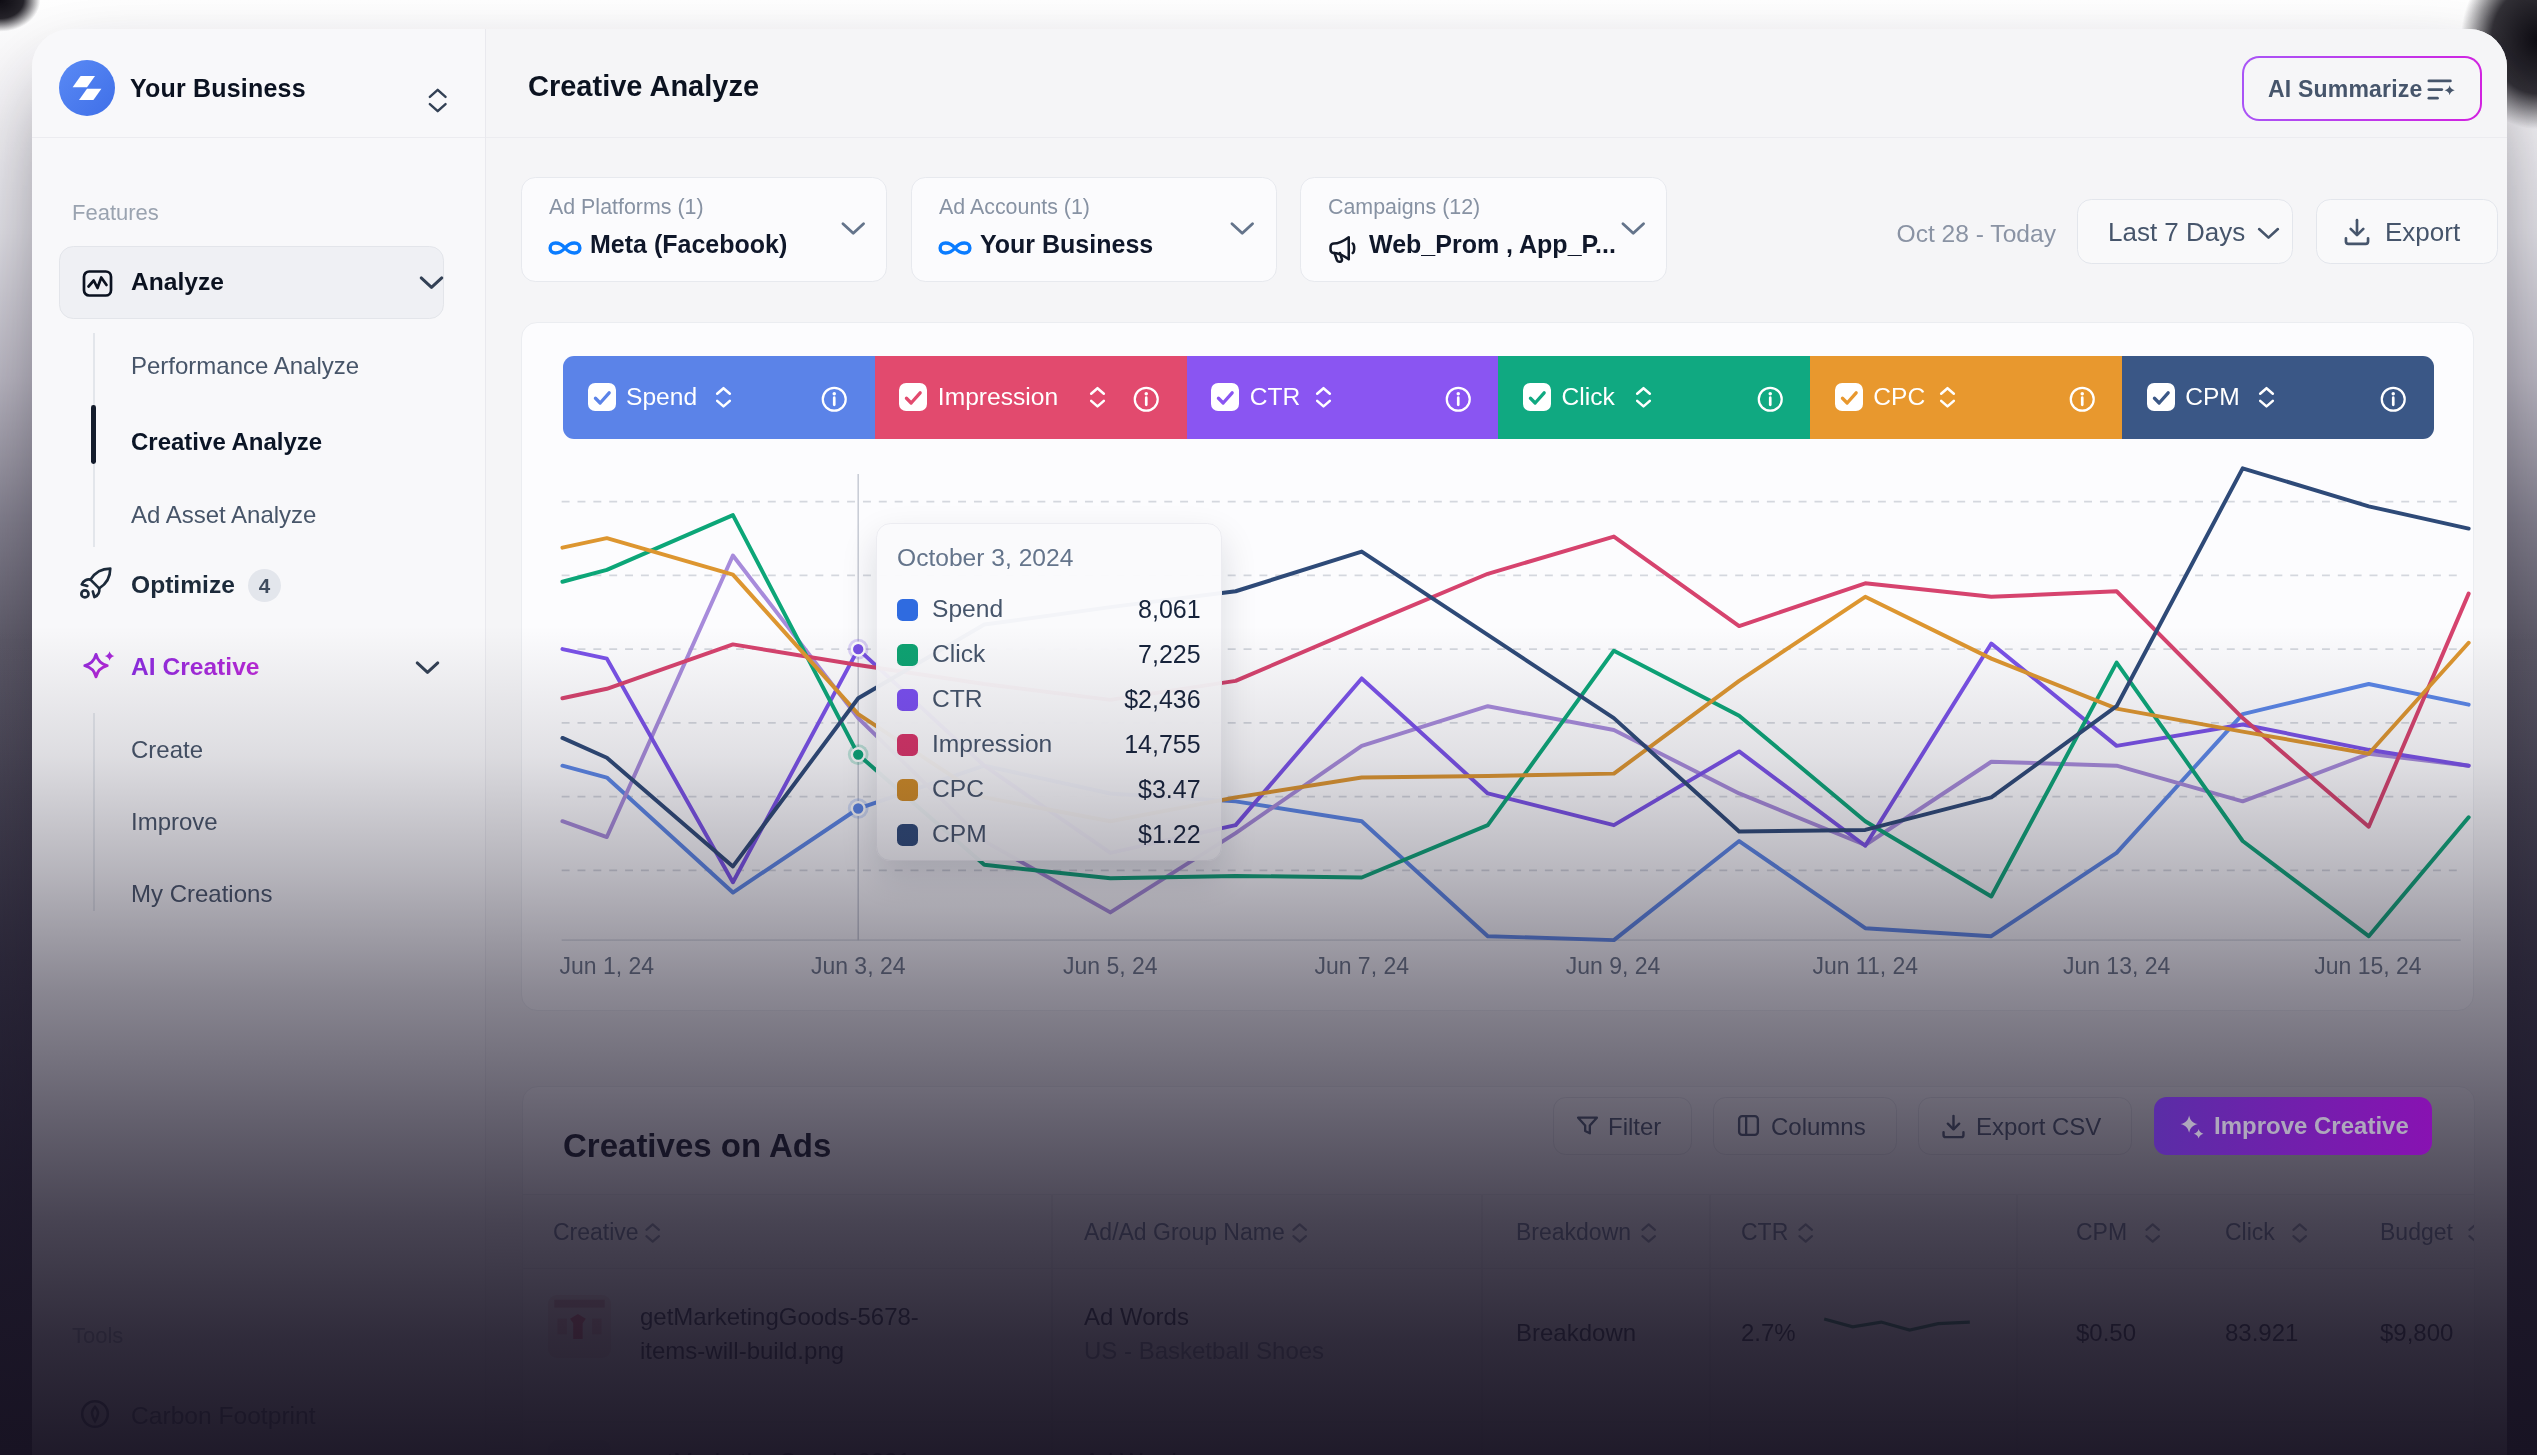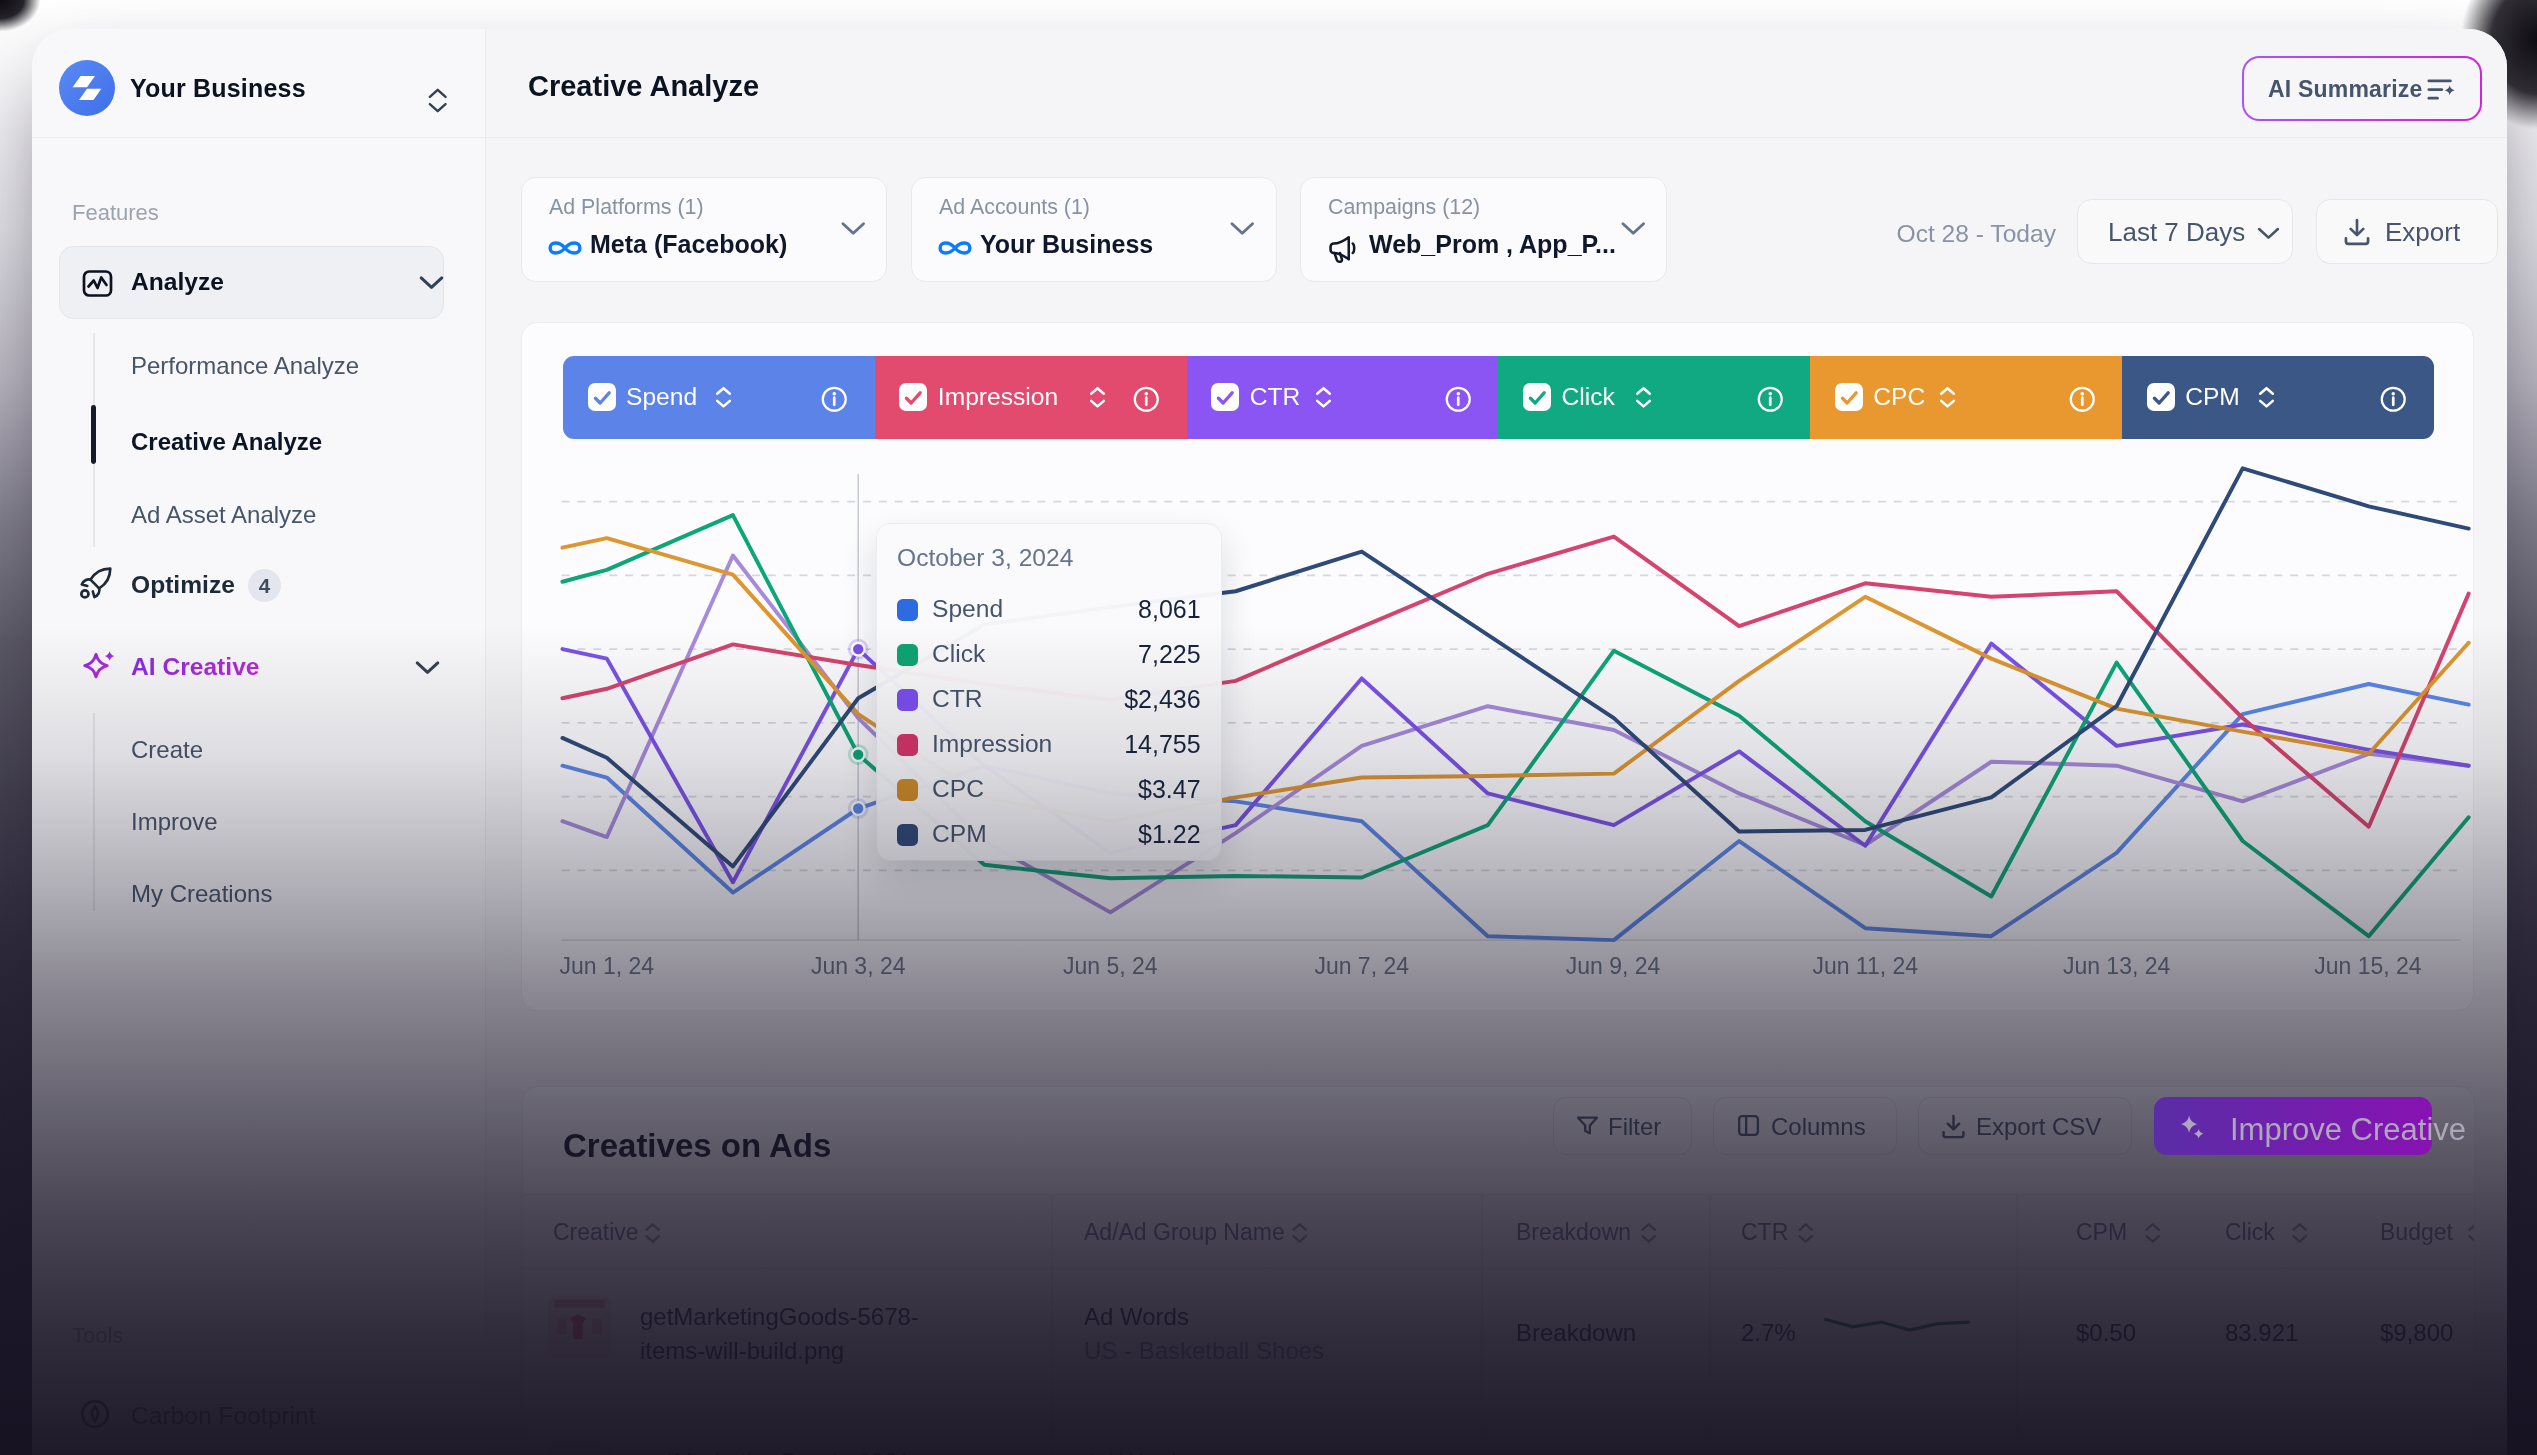--- a/index.html
+++ b/index.html
@@ -405,21 +405,21 @@
             <path d="M11 15 L19 23 L27 15"></path>
             <path d="M5 27 L5 31 C5 32.6 6.4 34 8 34 L30 34 C31.6 34 33 32.6 33 31 L33 27"></path>
           </svg>
         <span style="position:absolute;left:57px;top:14.3px;">Export CSV</span>
       </div>
       <div class="improve" style="left:1631px; width:278px;">
         <svg style="position:absolute;left:24px;top:16px;" width="27" height="27" viewBox="0 0 34 34" fill="#aea7bc">
             <path d="M14 3 C15.5 9.5 18.5 12.5 25 14 C18.5 15.5 15.5 18.5 14 25 C12.5 18.5 9.5 15.5 3 14 C9.5 12.5 12.5 9.5 14 3 Z"></path>
             <path d="M26 20 C26.8 23.2 28.8 25.2 32 26 C28.8 26.8 26.8 28.8 26 32 C25.2 28.8 23.2 26.8 20 26 C23.2 25.2 25.2 23.2 26 20 Z"></path>
           </svg>
-        <span style="position:absolute;left:76px;top:14.3px;font-size:31px;font-weight:400;color:#aea7bc;">Improve Creative</span>
+        <span style="position:absolute;left:60px;top:14.3px;font-size:24px;font-weight:700;color:#aea7bc;">Improve Creative</span>
       </div>
       <div class="thead">
         <div class="th" style="left:30px;">Creative</div>
         <div class="th" style="left:561px;">Ad/Ad Group Name</div>
         <div class="th" style="left:993px;">Breakdown</div>
         <div class="th" style="left:1218px;">CTR</div>
         <div class="th" style="left:1553px;">CPM</div>
         <div class="th" style="left:1702px;">Click</div>
         <div class="th" style="left:1857px;">Budget</div>
         <svg class="thsort" style="position:absolute;left:121px;top:27px;" width="17.4" height="22" viewBox="0 0 22 28" fill="none" stroke="#8a94a5" stroke-width="2.8" stroke-linecap="round" stroke-linejoin="round">

